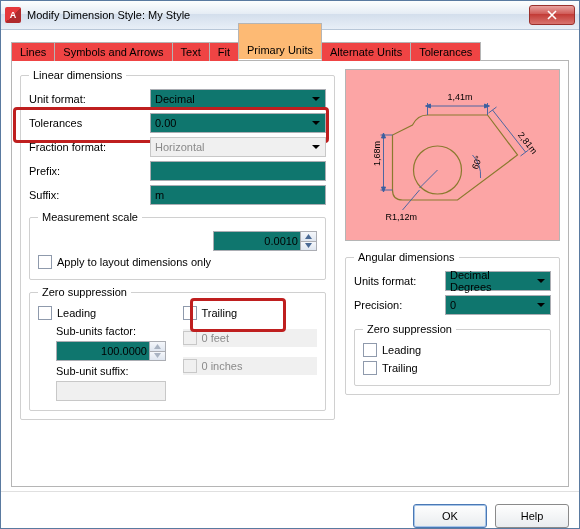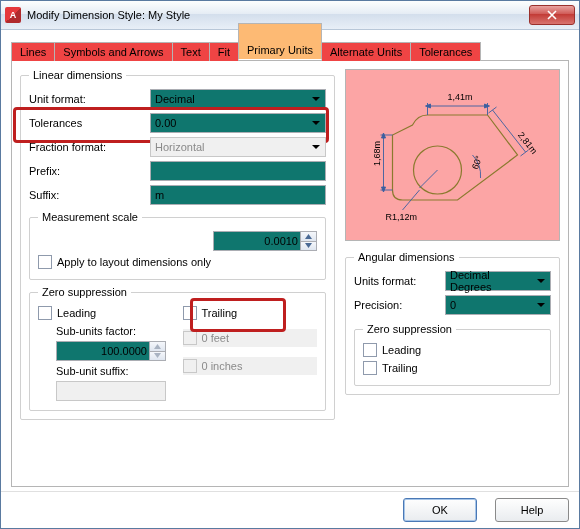--- a/index.html
+++ b/index.html
@@ -192,22 +192,22 @@
   .preview {
     height: 170px;
     border: 1px solid #b5b5b5;
     background: #fca5a5;
     position: relative;
   }
   .btnbar {
     height: 36px;
     display: flex;
     justify-content: flex-end;
-    align-items: center;
-    gap: 18px;
+    align-items: flex-end;
+    gap: 8px;
     padding: 0 10px;
     border-top: 1px solid #e0e0e0;
   }
   .btn {
     min-width: 72px;
     height: 22px;
     border: 1px solid #8a8a8a;
     border-radius: 3px;
     background: linear-gradient(#fefefe, #e9ecef);
     display: flex;

